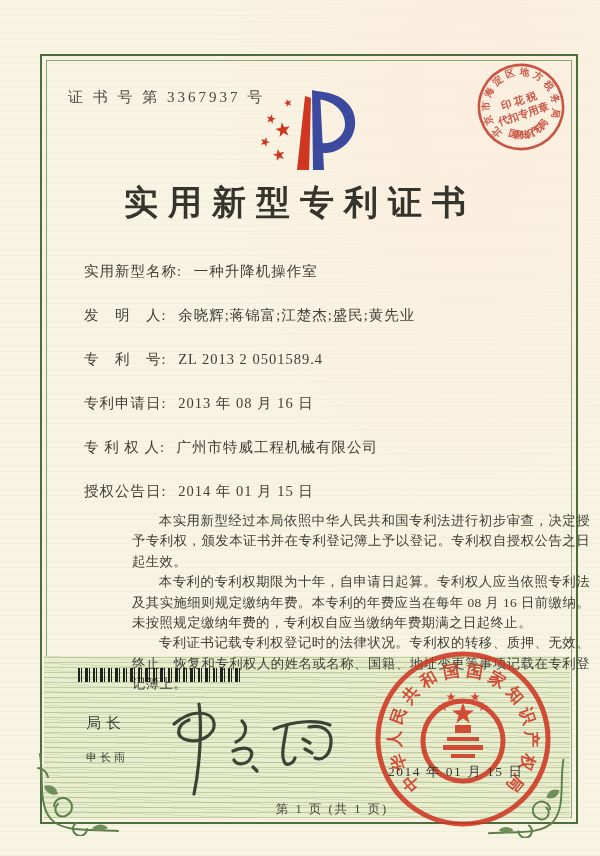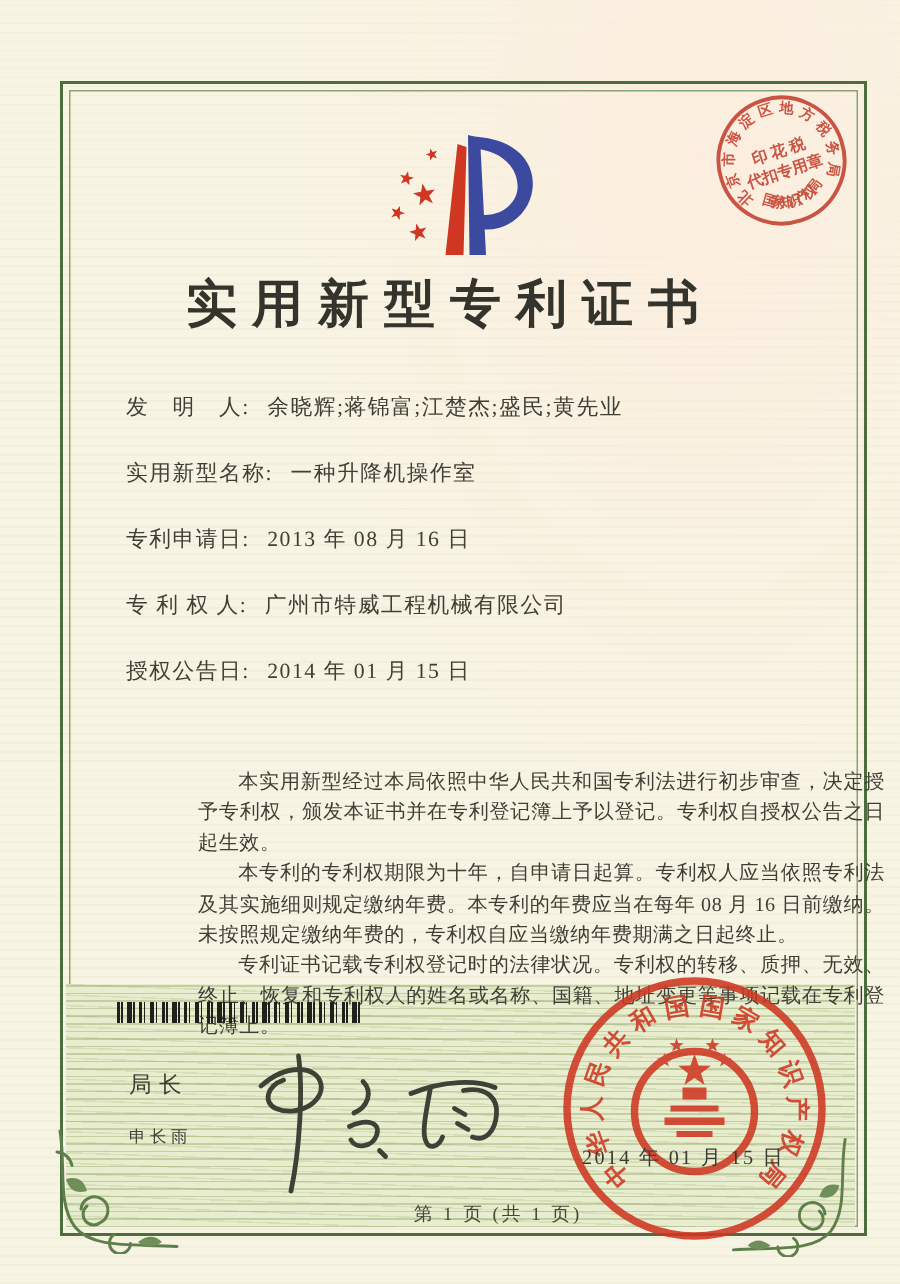--- a/index.html
+++ b/index.html
@@ -56,20 +56,21 @@
 <body>
 
 <div class="sheet">
 
   <div class="abs frame">
     <div class="frame-inner"></div>
   </div>
 
   <div class="abs band"></div>
 
+  <div class="abs cert-number">证 书 号 第 3367937 号</div>
 
   <div class="abs logo-wrap">
     <svg width="108" height="86" viewBox="0 0 108 86">
       <defs>
         <path id="star" d="M0 -10 L2.35 -3.24 L9.51 -3.09 L3.8 1.24 L5.88 8.09 L0 4 L-5.88 8.09 L-3.8 1.24 L-9.51 -3.09 L-2.35 -3.24 Z"></path>
       </defs>
       <path d="M62 5 C94 6 105 24 103 40 C101 58 83 71 64 66 L63 56 C79 61 92 51 93 40 C94 26 82 13 61 13 Z" fill="#3b4a9e"></path>
       <path d="M60 4 L68 6 L72 84 L61 84 Z" fill="#3b4a9e"></path>
       <path d="M53 10 L59 12 L57 84 L45 84 Z" fill="#cf3722"></path>
       <use href="#star" transform="translate(36 17) scale(0.42) rotate(-18)" fill="#cf3722"></use>
@@ -107,26 +108,30 @@
         </g>
       <text x="47" y="44" text-anchor="middle" font-size="10.5" fill="#c23a28" font-weight="bold">印 花 税</text>
       <text x="47" y="58" text-anchor="middle" font-size="10.5" fill="#c23a28" font-weight="bold">代扣专用章</text>
     </svg>
   </div>
 
   <div class="abs title">实用新型专利证书</div>
 
   <div class="abs fields">
     <div class="field-row">
+      <span class="field-label">实用新型名称:</span>
+      <span class="field-value">一种升降机操作室</span>
+    </div>
+    <div class="field-row">
       <span class="field-label">发　明　人:</span>
       <span class="field-value">余晓辉;蒋锦富;江楚杰;盛民;黄先业</span>
     </div>
     <div class="field-row">
-      <span class="field-label">实用新型名称:</span>
-      <span class="field-value">一种升降机操作室</span>
+      <span class="field-label">专　利　号:</span>
+      <span class="field-value">ZL 2013 2 0501589.4</span>
     </div>
     <div class="field-row">
       <span class="field-label">专利申请日:</span>
       <span class="field-value">2013 年 08 月 16 日</span>
     </div>
     <div class="field-row">
       <span class="field-label">专 利 权 人:</span>
       <span class="field-value">广州市特威工程机械有限公司</span>
     </div>
     <div class="field-row">

